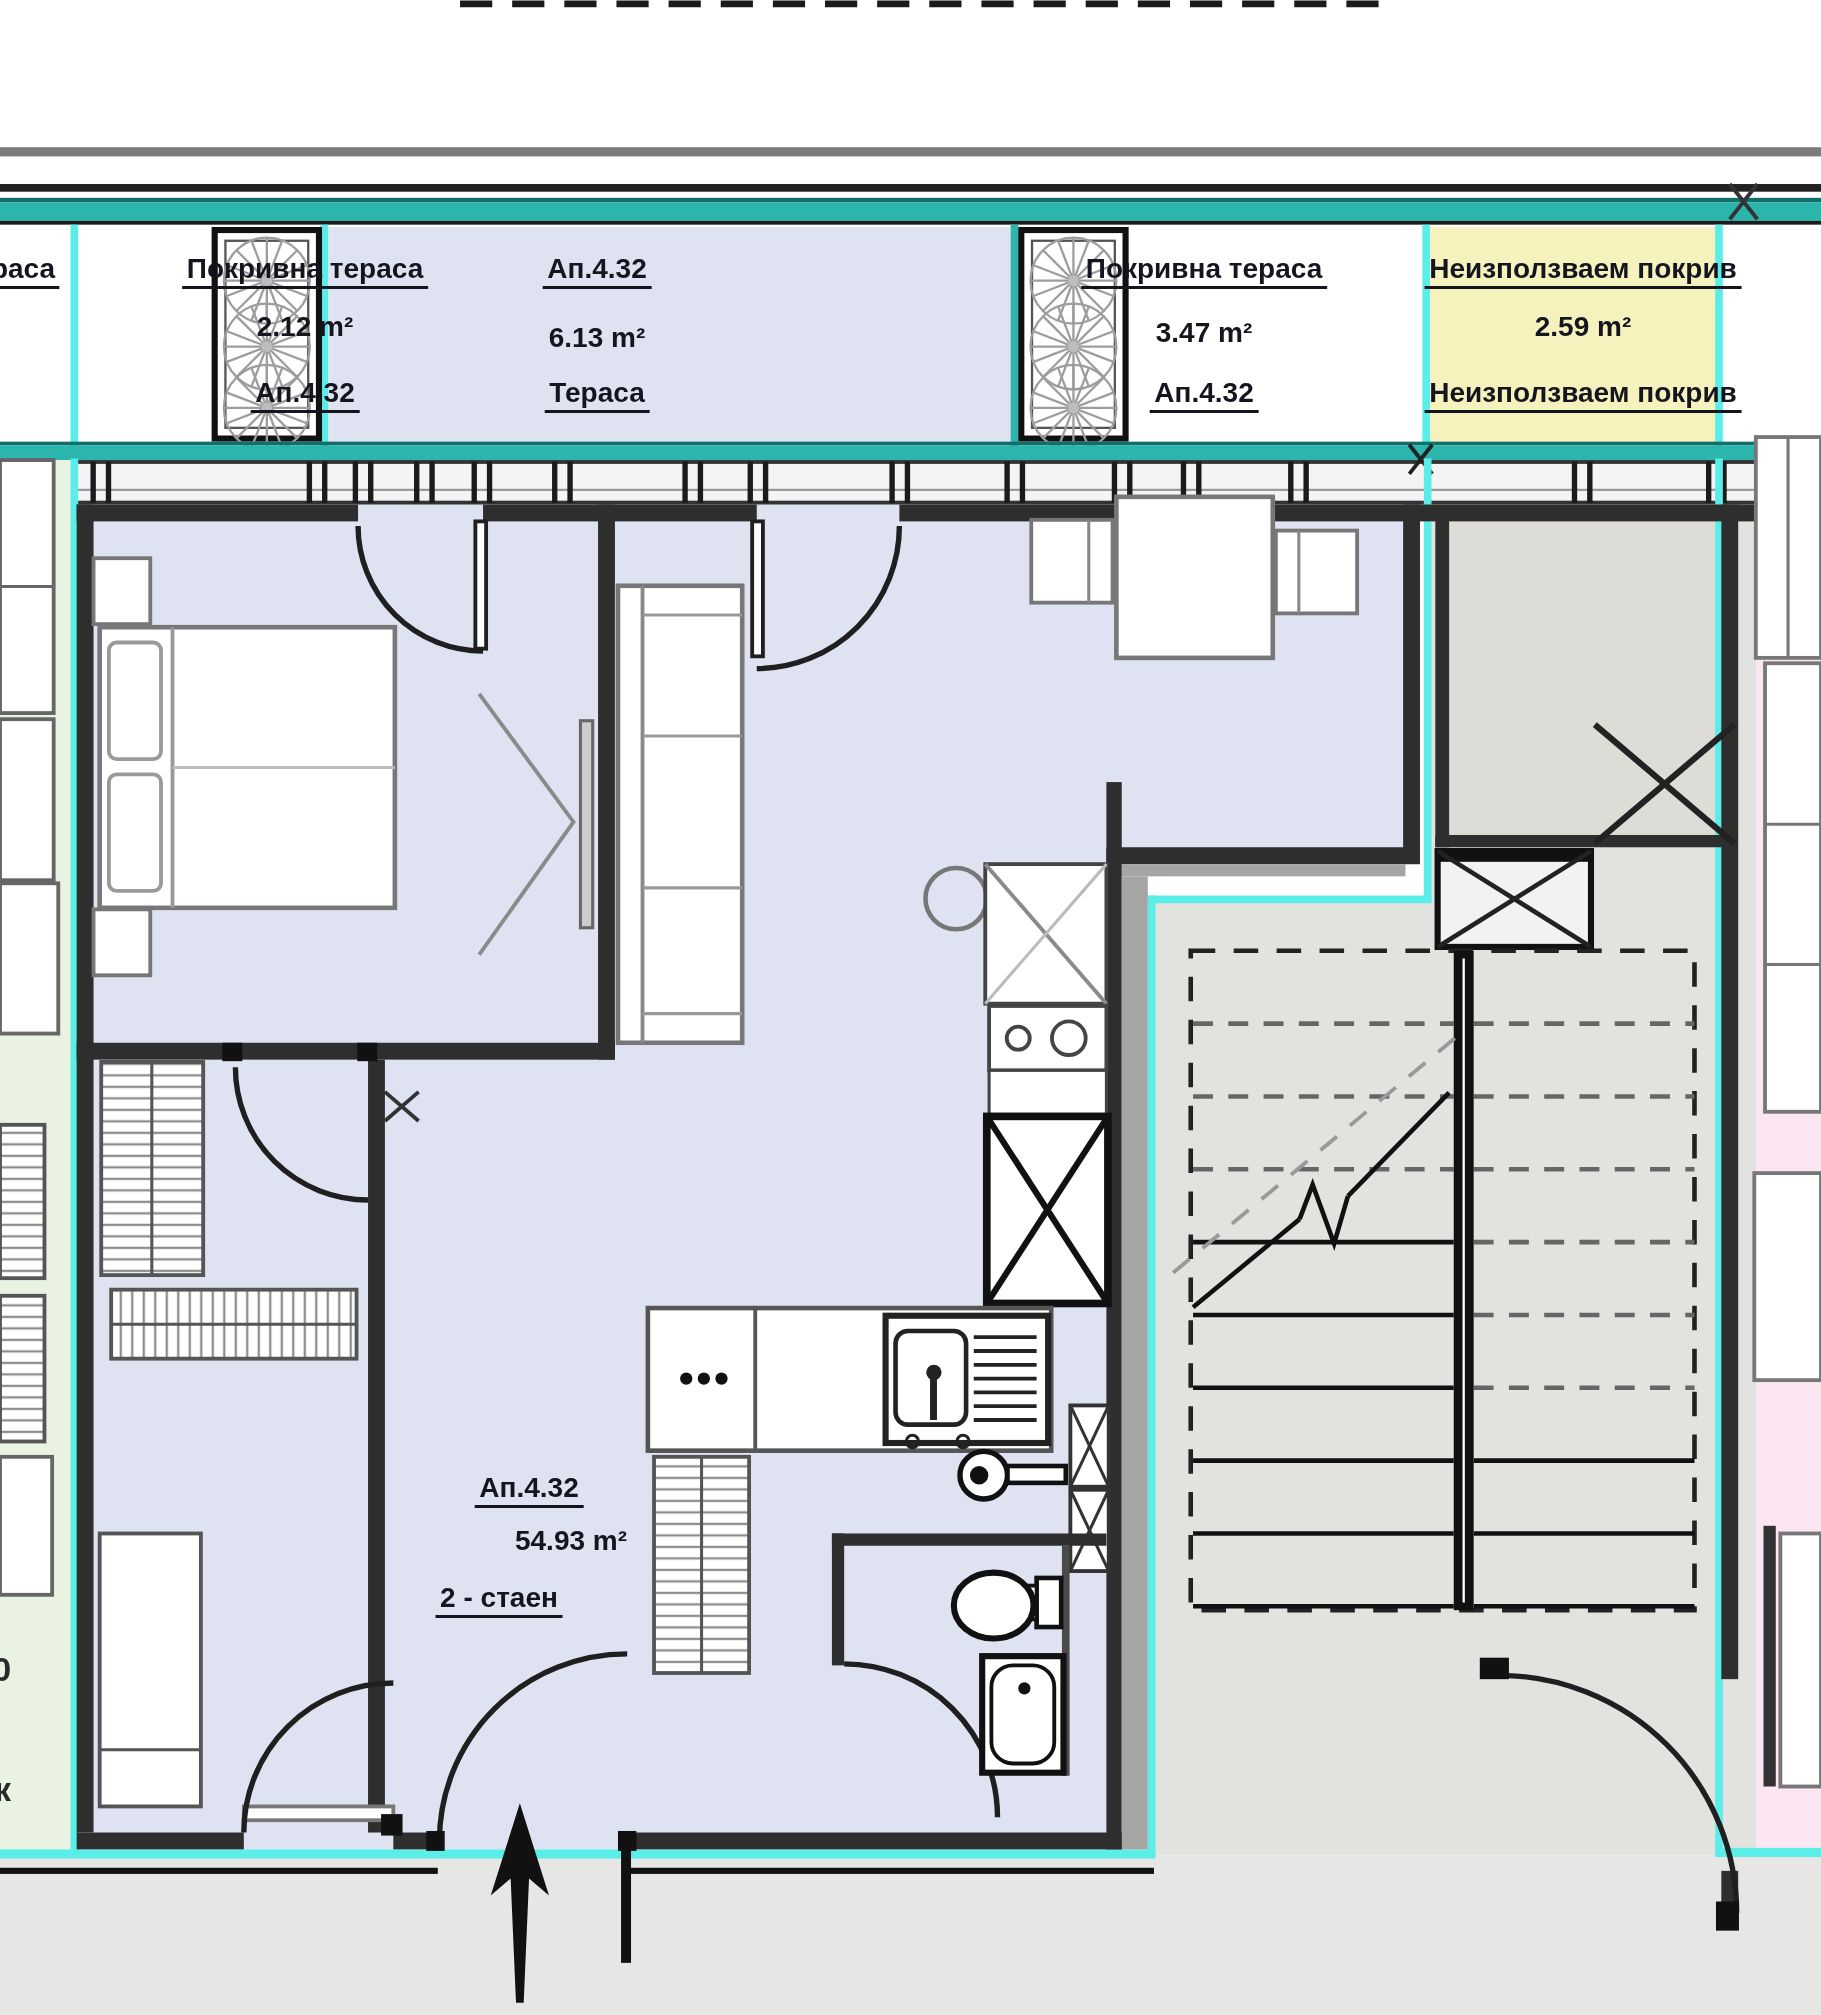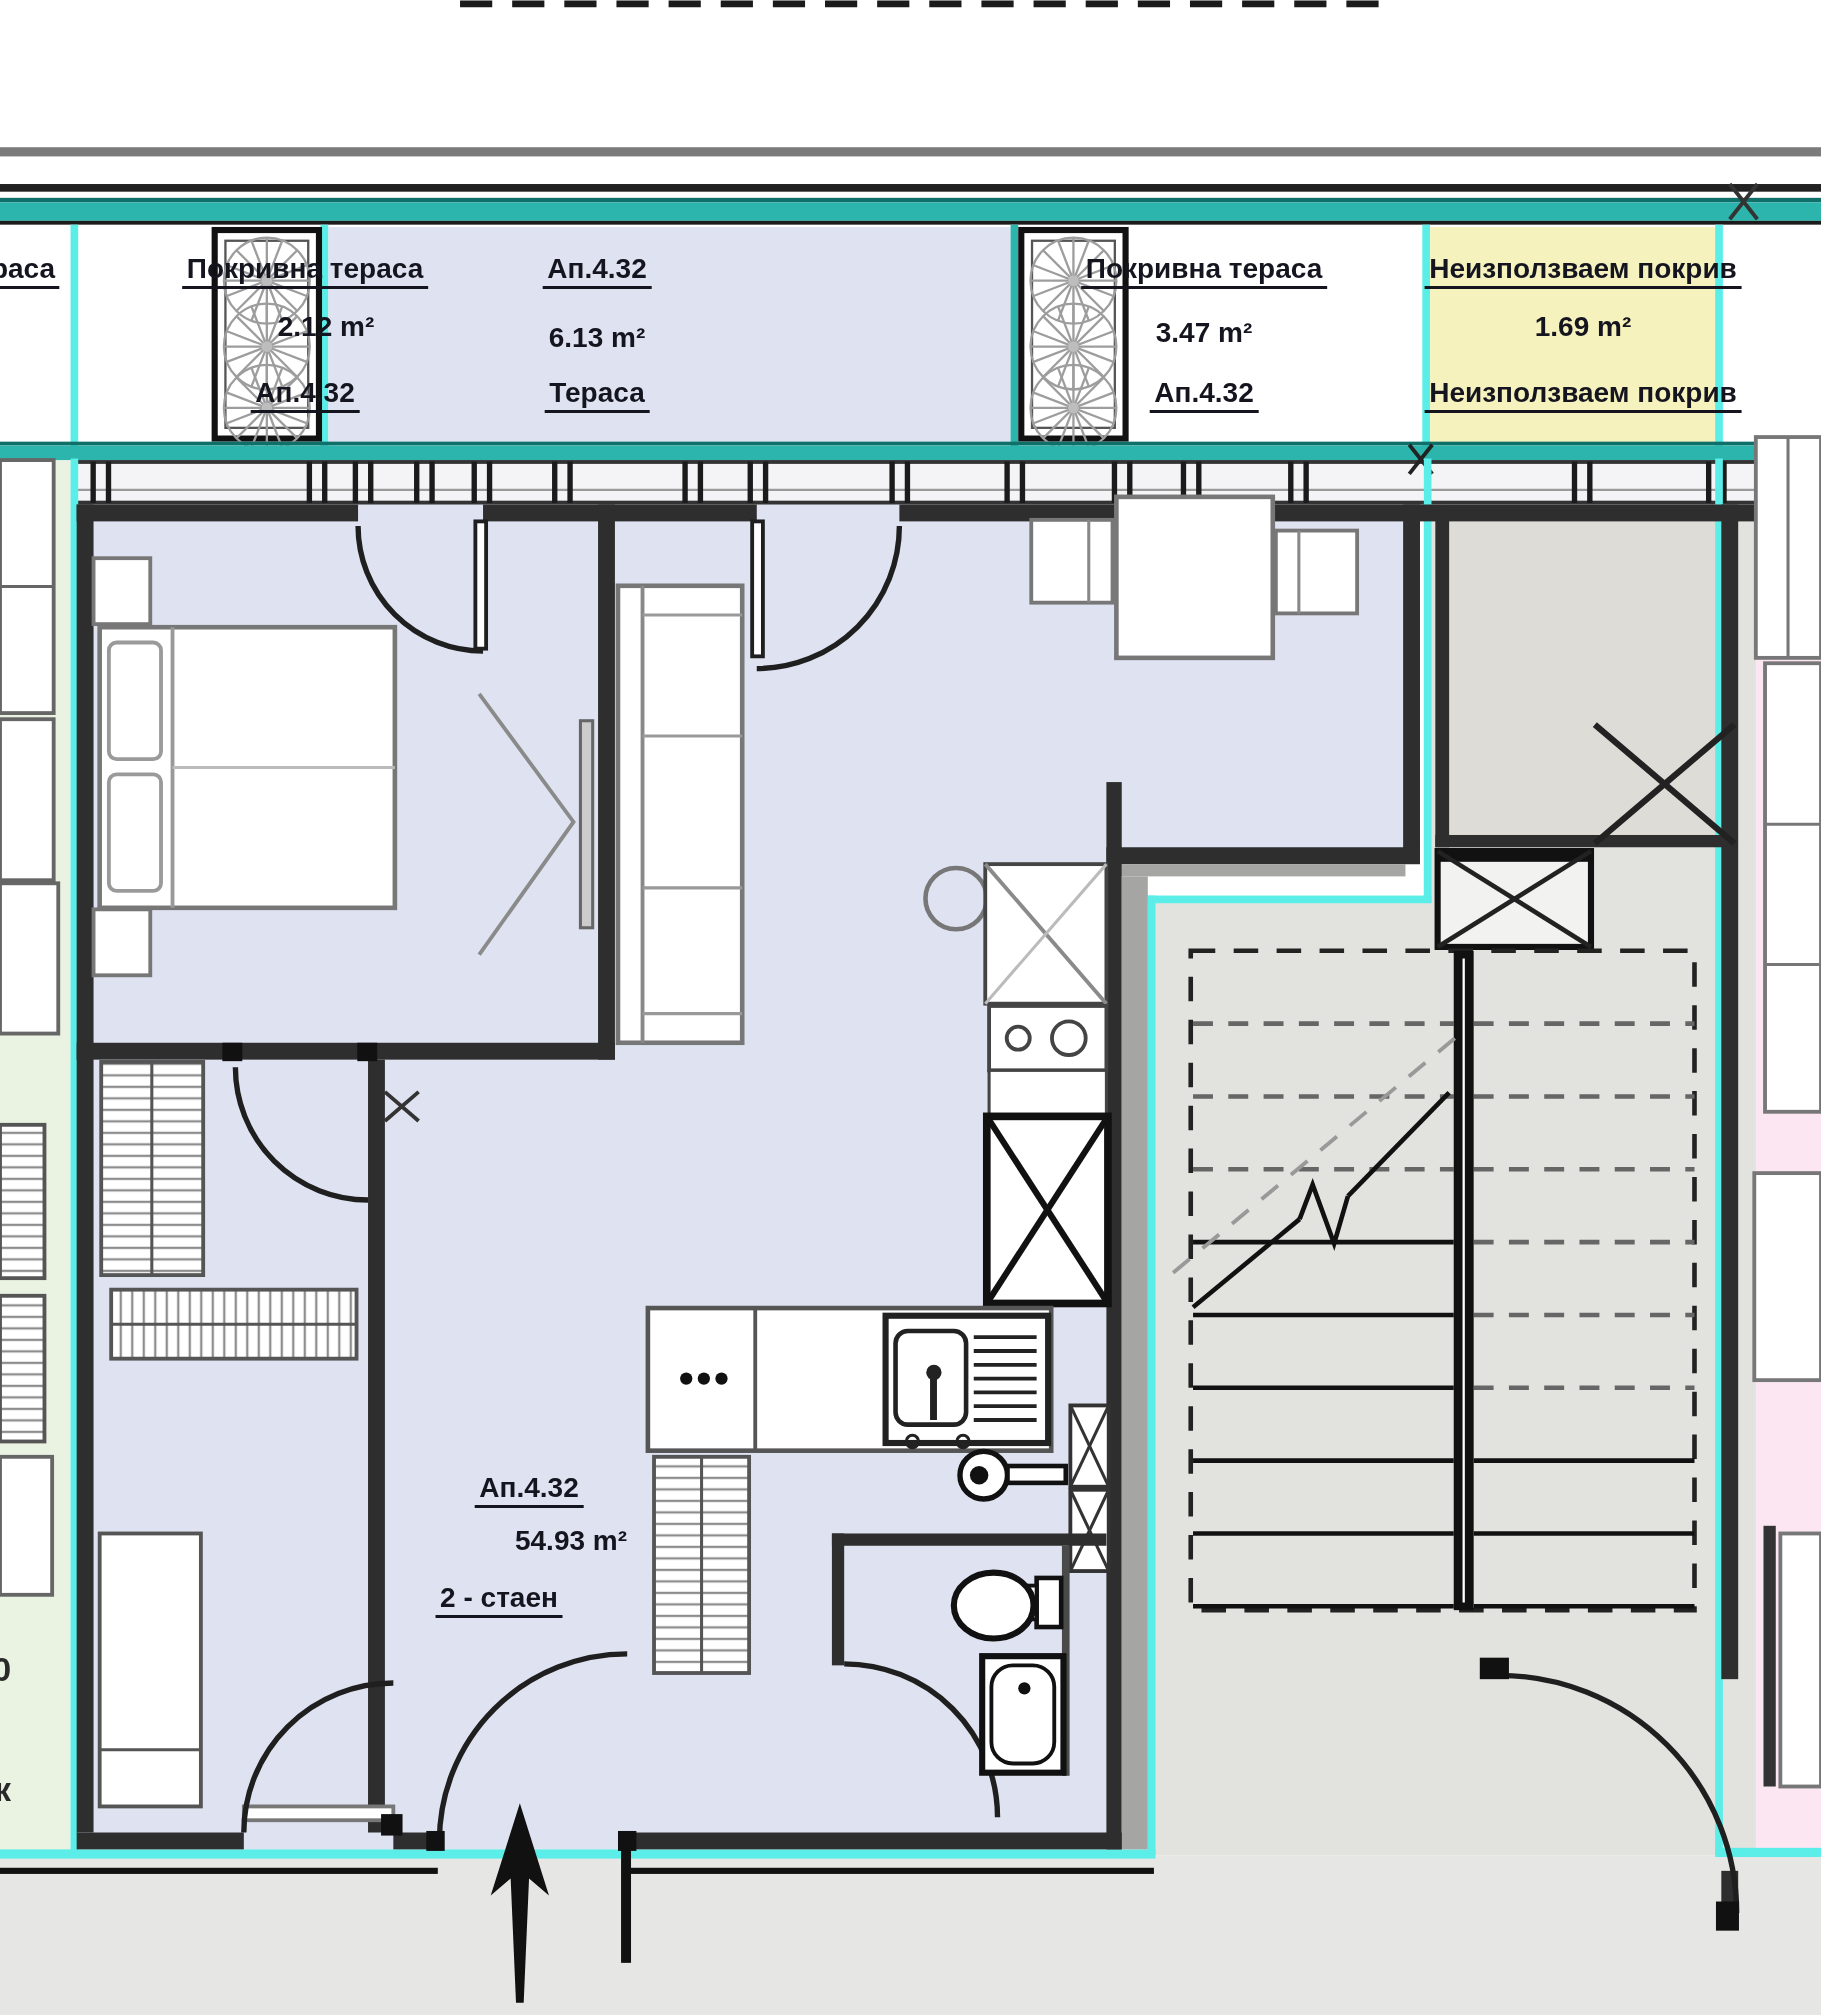--- a/index.html
+++ b/index.html
@@ -449,21 +449,21 @@
   <polygon points="678,2352 640,2472 666,2450 673,2612 683,2612 690,2450 716,2472" fill="#111111"></polygon>
 </svg>
 
   <div class="lbl" style="left:23px;top:255px;">
     <span class="u">раса</span>
   </div>
 
   <div class="lbl" style="left:305px;top:255px;">
     <span class="u">Покривна тераса</span>
   </div>
-  <div class="lbl" style="left:305px;top:313px;margin-left:21px;">
+  <div class="lbl" style="left:305px;top:313px;">
     <span class="nu">2.12 m²</span>
   </div>
   <div class="lbl" style="left:305px;top:379px;">
     <span class="u">Ап.4.32</span>
   </div>
 
   <div class="lbl" style="left:597px;top:255px;">
     <span class="u">Ап.4.32</span>
   </div>
   <div class="lbl" style="left:597px;top:310px;margin-top:14px;">
@@ -480,21 +480,21 @@
     <span class="nu">3.47 m²</span>
   </div>
   <div class="lbl" style="left:1204px;top:379px;">
     <span class="u">Ап.4.32</span>
   </div>
 
   <div class="lbl" style="left:1583px;top:255px;">
     <span class="u">Неизползваем покрив</span>
   </div>
   <div class="lbl" style="left:1583px;top:313px;">
-    <span class="nu">1.69 m²</span>
+    <span class="nu">2.59 m²</span>
   </div>
   <div class="lbl" style="left:1583px;top:379px;">
     <span class="u">Неизползваем покрив</span>
   </div>
 
   <div class="lbl" style="left:529px;top:1474px;">
     <span class="u">Ап.4.32</span>
   </div>
   <div class="lbl" style="left:529px;top:1527px;margin-left:42px;">
     <span class="nu">54.93 m²</span>

